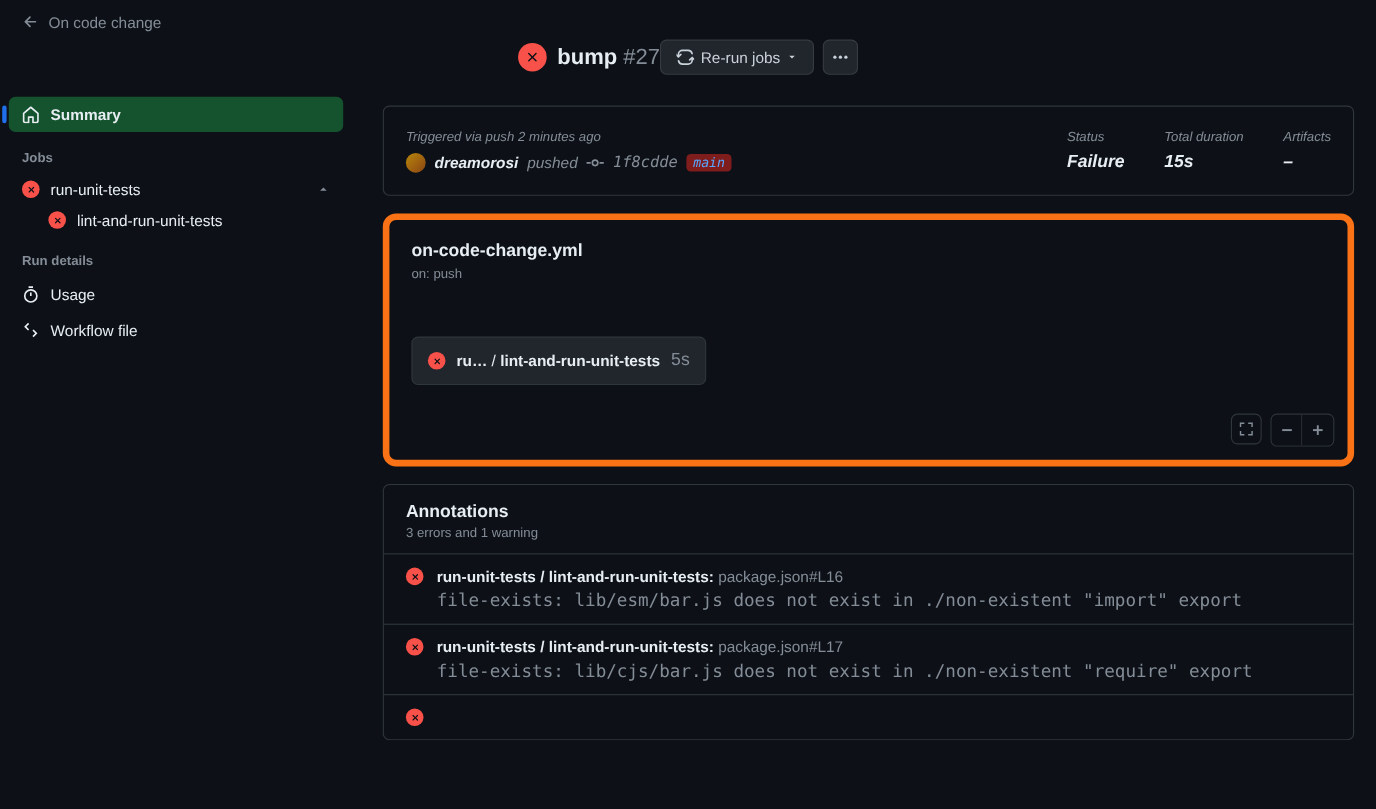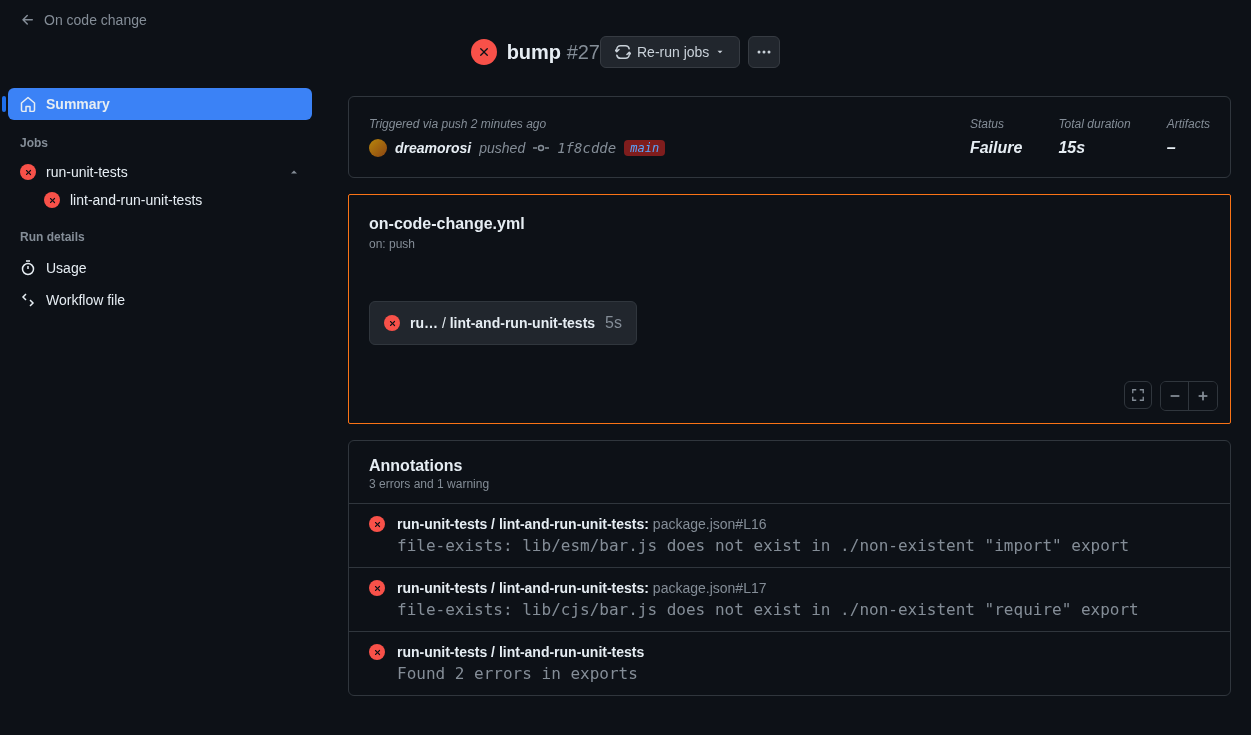--- a/index.html
+++ b/index.html
@@ -90,21 +90,21 @@
   display: flex;
   align-items: center;
   gap: 10px;
   padding: 8px 12px;
   border-radius: 6px;
   cursor: pointer;
   color: #e6edf3;
   position: relative;
 }
 .sidebar-item.active {
-  background: #3b82f6;
+  background: #14532d;
   font-weight: 600;
 }
 .sidebar-item.active::before {
   content: "";
   position: absolute;
   left: -6px;
   top: 8px;
   bottom: 8px;
   width: 4px;
   background: #1f6feb;
@@ -144,22 +144,22 @@
   color: #58a6ff;
   font-family: ui-monospace, monospace;
   font-size: 12px;
   padding: 1px 6px;
   border-radius: 4px;
 }
 .stat-col {}
 .stat-label { color: #848d97; font-size: 12px; margin-bottom: 8px; }
 .stat-value { font-size: 16px; font-weight: 600; }
 .workflow-card {
-  border: 1px solid #f97316;
-  border-radius: 2px;
+  border: 6px solid #f97316;
+  border-radius: 12px;
   padding: 20px;
   margin-bottom: 16px;
   position: relative;
   min-height: 230px;
 }
 .wf-title { font-weight: 600; font-size: 16px; margin-bottom: 4px; }
 .wf-sub { color: #848d97; font-size: 12px; }
 .job-node {
   background: #21262d;
   border: 1px solid #30363d;
@@ -407,23 +407,16 @@
           </div>
           <div class="ann-msg">file-exists: lib/cjs/bar.js does not exist in ./non-existent "require" export</div>
         </div>
       </div>
       <div class="ann-item">
         <div class="status-circle-fail-sm">
           <svg width="9" height="9" viewBox="0 0 16 16" fill="#0d1117">
               <path d="M3.72 3.72a1 1 0 0 1 1.41 0L8 6.59l2.87-2.87a1 1 0 1 1 1.41 1.41L9.41 8l2.87 2.87a1 1 0 1 1-1.41 1.41L8 9.41l-2.87 2.87a1 1 0 0 1-1.41-1.41L6.59 8 3.72 5.13a1 1 0 0 1 0-1.41Z"></path>
             </svg>
         </div>
-        <div class="ann-body">
-          <div class="ann-name-row">
-            <span class="ann-job">run-unit-tests / lint-and-run-unit-tests</span>
-            <span class="ann-loc"></span>
-          </div>
-          <div class="ann-msg">Found 2 errors in exports</div>
-        </div>
       </div>
     </div>
   </div>
 </div>
 
 </body></html>

